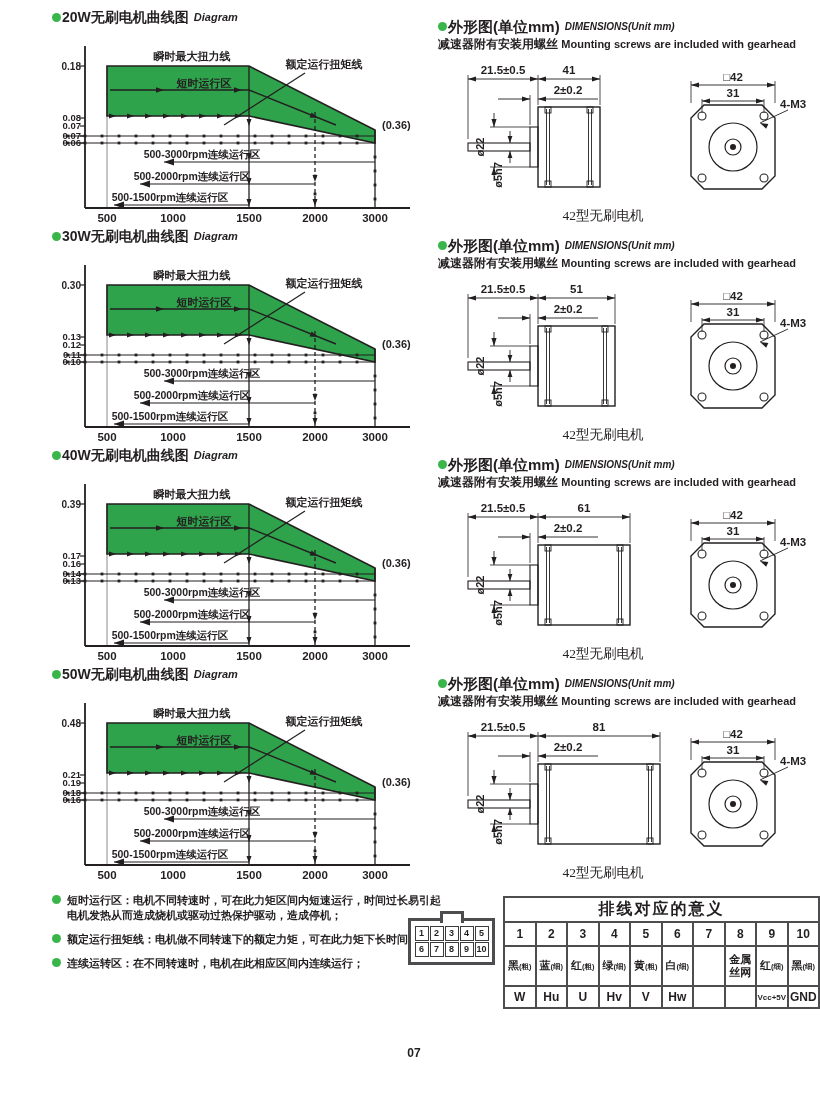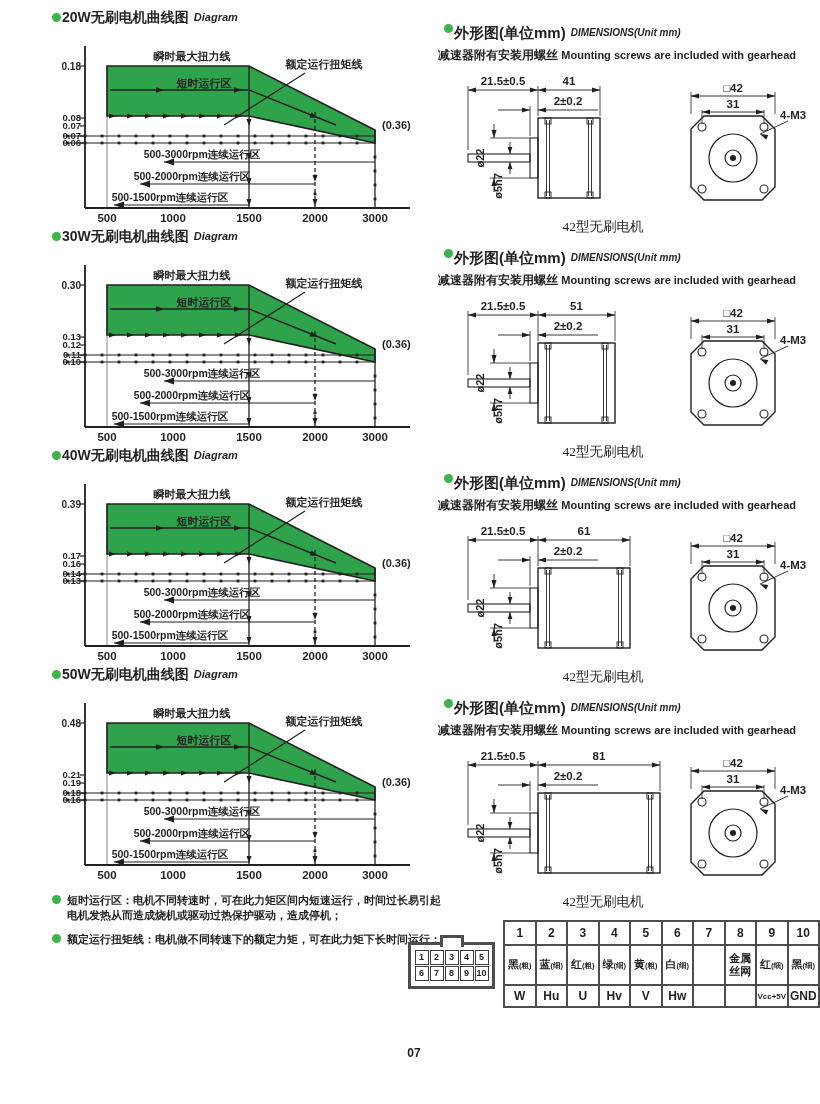--- a/index.html
+++ b/index.html
@@ -13,21 +13,21 @@
   .right-col{position:absolute;left:438px;top:18px;width:382px;}
 
   .chart-block{height:219px;}
   .blk-title{margin:0;display:flex;align-items:center;font-size:14px;font-weight:bold;line-height:16px;}
   .dot{display:inline-block;width:9px;height:9px;border-radius:50%;background:var(--green,#3ab54a);margin-right:1px;flex:none;}
   .dot.small{width:8px;height:8px;}
   .t-en{font-size:11px;margin-left:5px;font-weight:bold;font-style:italic;}
   .curve-chart{display:block;width:388px;height:200px;margin-top:1px;}
 
   .dim-block{height:219px;}
-  .dim-title{margin:6px;display:flex;align-items:flex-start;font-size:15px;font-weight:bold;line-height:17px;}
+  .dim-title{margin:0;display:flex;align-items:center;font-size:15px;font-weight:bold;line-height:17px;}
   .dim-title .t-en{font-size:10px;}
   .dim-sub{margin:1px 0 2px 0;font-size:12px;font-weight:bold;}
   .dim-sub .sub-en{font-size:11px;}
   .dim-svg{display:block;width:380px;height:150px;}
   .dim-caption{width:330px;text-align:center;font-size:13.5px;margin-top:2px;font-family:"Liberation Serif","DejaVu Serif",serif;}
 
   .notes{margin-top:8px;width:392px;}
   .note{display:flex;align-items:flex-start;margin-bottom:9px;}
   .note .dot{margin-top:2px;margin-right:6px;}
   .note p{margin:0;font-size:11px;font-weight:bold;line-height:15px;}
@@ -492,20 +492,24 @@
 
     <div class="notes">
       <div class="note">
         <span class="dot"></span>
         <p>短时运行区：电机不同转速时，可在此力矩区间内短速运行，时间过长易引起电机发热从而造成烧机或驱动过热保护驱动，造成停机；</p>
       </div>
       <div class="note">
         <span class="dot"></span>
         <p>额定运行扭矩线：电机做不同转速下的额定力矩，可在此力矩下长时间运行；</p>
       </div>
+      <div class="note">
+        <span class="dot"></span>
+        <p>连续运转区：在不同转速时，电机在此相应区间内连续运行；</p>
+      </div>
     </div>
   </div>
 
   <div class="right-col">
 
     <section class="dim-block">
       <h3 class="dim-title">
         <span class="dot"></span>
         <span>外形图(单位mm)</span>
         <span class="t-en">DIMENSIONS(Unit mm)</span>
@@ -831,20 +835,23 @@
               <div class="conn-cell">6</div>
               <div class="conn-cell">7</div>
               <div class="conn-cell">8</div>
               <div class="conn-cell">9</div>
               <div class="conn-cell">10</div>
             </div>
           </div>
         <table class="pin-table" id="pin-table">
             <tbody>
               <tr>
+                <th colspan="10" class="tbl-title">排线对应的意义</th>
+              </tr>
+              <tr>
                 <th class="pin-num">1</th>
                 <th class="pin-num">2</th>
                 <th class="pin-num">3</th>
                 <th class="pin-num">4</th>
                 <th class="pin-num">5</th>
                 <th class="pin-num">6</th>
                 <th class="pin-num">7</th>
                 <th class="pin-num">8</th>
                 <th class="pin-num">9</th>
                 <th class="pin-num">10</th>

